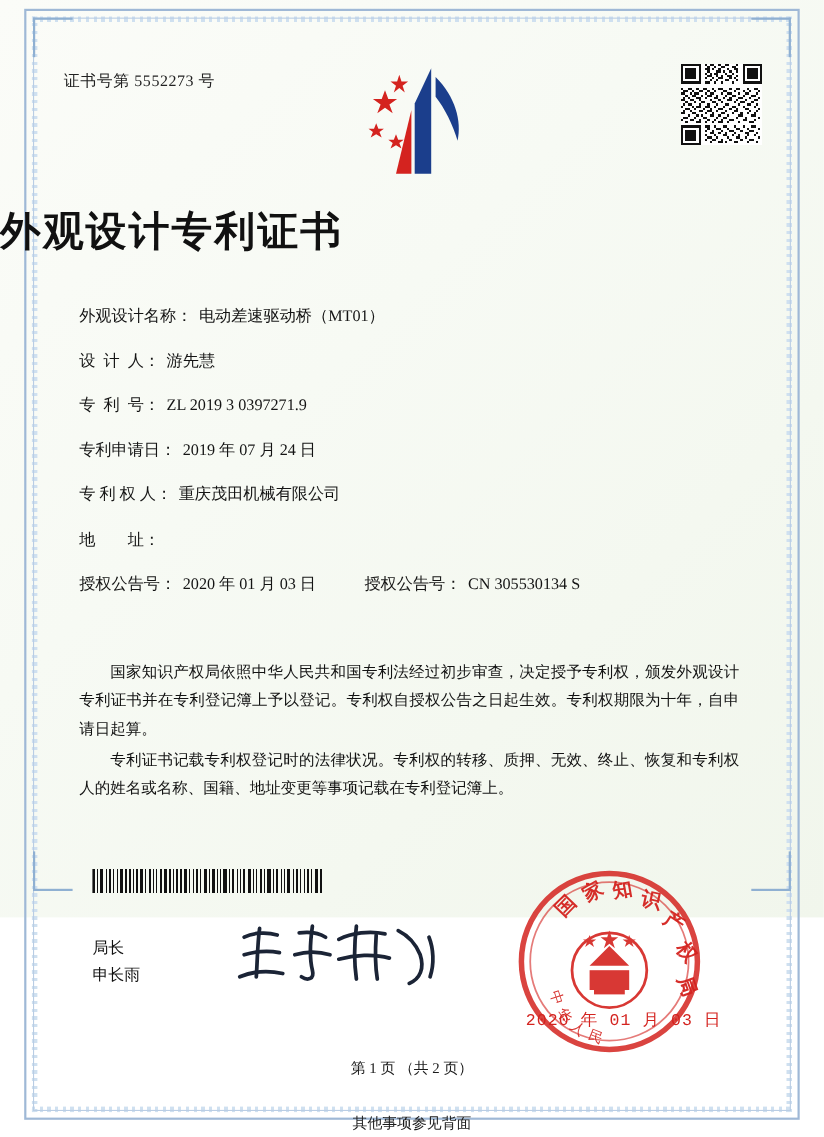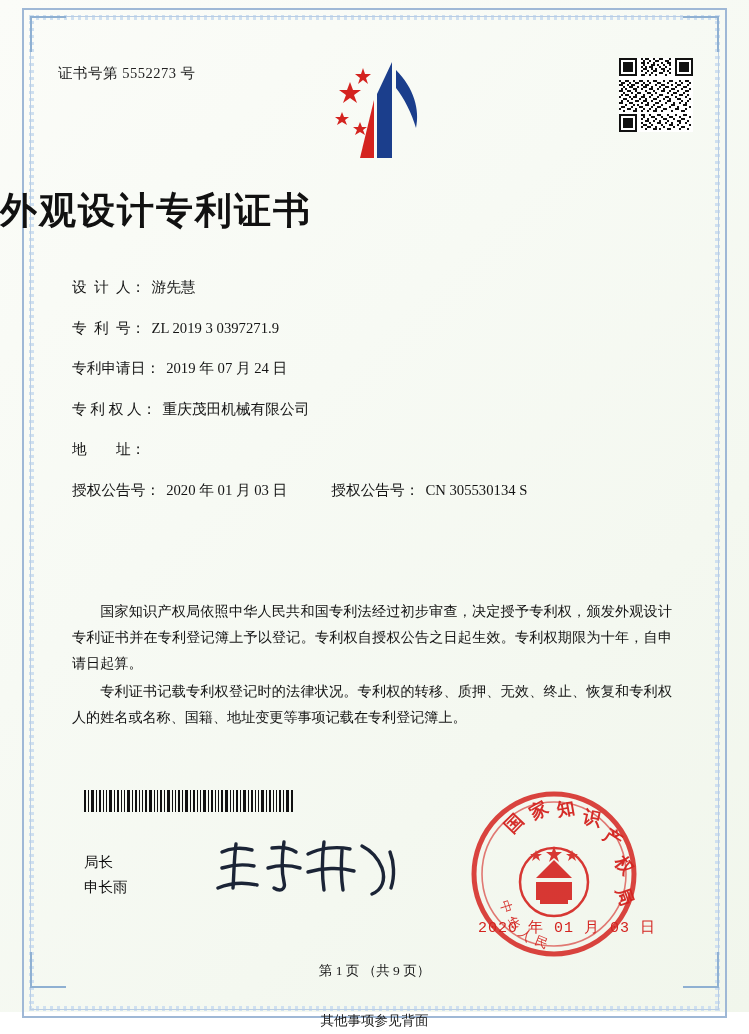--- a/index.html
+++ b/index.html
@@ -13,21 +13,21 @@
     font-family: "Liberation Serif", "DejaVu Serif", serif;
     color: #1a1a1a;
     position: relative;
     overflow: hidden;
   }
 
   .page {
     position: absolute;
     left: 0; top: 0;
     width: 749px;
-    height: 1012px;
+    height: 834px;
     background: linear-gradient(135deg, #fbfcf8 0%, #f7faf4 40%, #f4f8f0 70%, #f1f6ec 100%);
   }
 
   
   .border-outer {
     position: absolute;
     left: 22px; top: 8px;
     width: 705px; height: 1010px;
     border: 2px solid #9fb8d6;
     box-sizing: border-box;
@@ -465,20 +465,24 @@
           <rect x="30" y="35" width="1" height="1"></rect>
           <rect x="34" y="35" width="1" height="1"></rect>
       </g>
     </svg>
   </div>
 
   <div class="title">外观设计专利证书</div>
 
   <div class="fields">
     <div class="field-row">
+      <span class="field-label">外观设计名称：</span>
+      <span class="field-value">电动差速驱动桥（MT01）</span>
+    </div>
+    <div class="field-row">
       <span class="field-label">设  计  人：</span>
       <span class="field-value">游先慧</span>
     </div>
     <div class="field-row">
       <span class="field-label">专  利  号：</span>
       <span class="field-value">ZL 2019 3 0397271.9</span>
     </div>
     <div class="field-row">
       <span class="field-label">专利申请日：</span>
       <span class="field-value">2019 年 07 月 24 日</span>
@@ -620,16 +624,16 @@
         <text x="34" y="116" transform="rotate(72 34 116)">中</text>
         <text x="40" y="134" transform="rotate(56 40 134)">华</text>
         <text x="52" y="148" transform="rotate(40 52 148)">人</text>
         <text x="68" y="158" transform="rotate(22 68 158)">民</text>
       </g>
     </svg>
   </div>
 
   <div class="seal-date">2020 年 01 月 03 日</div>
 
-  <div class="page-num">第 1 页 （共 9 页）</div>
+  <div class="page-num">第 1 页 （共 2 页）</div>
   <div class="footnote">其他事项参见背面</div>
 
 </div>
 
 </body></html>

